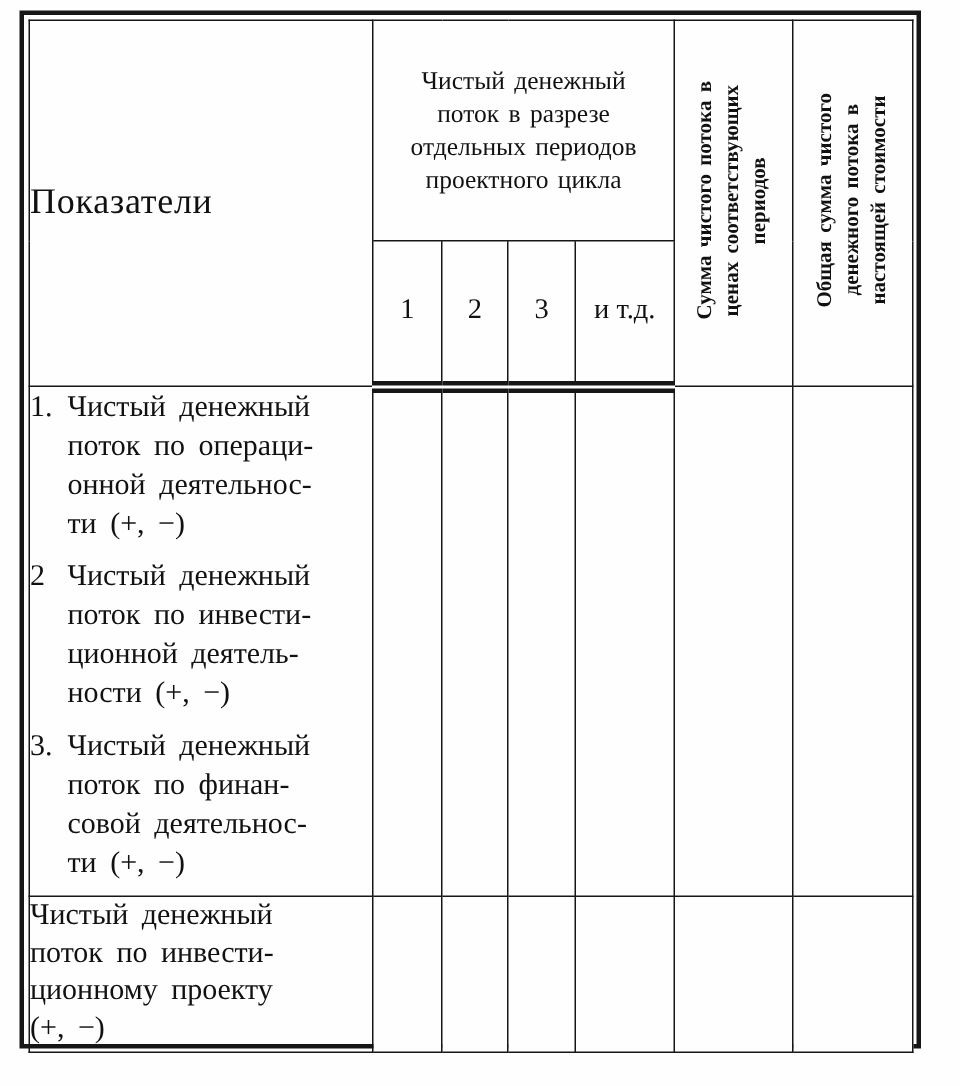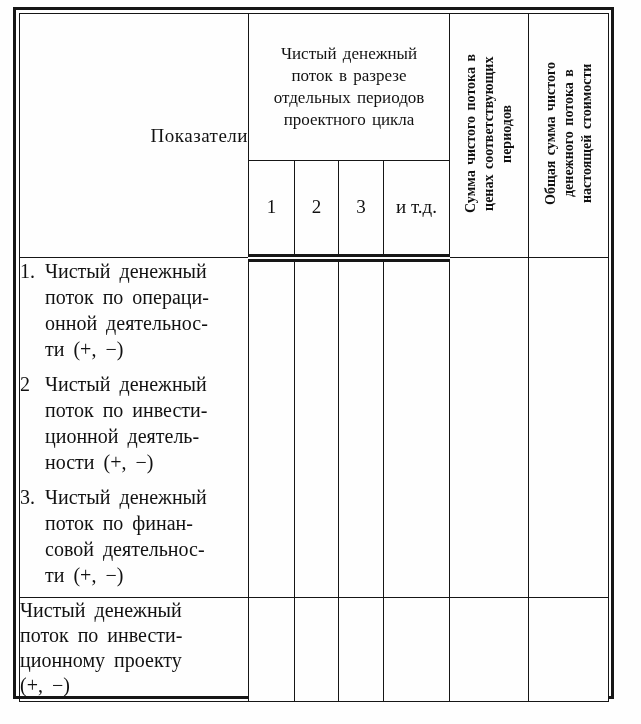--- a/index.html
+++ b/index.html
@@ -43,23 +43,23 @@
   tr.head-row-2 th,
   th.span-head {
     border-bottom: 8px double #161616;
   }
   tr.head-row-1 { height: 147px; }
   tr.head-row-2 { height: 97px; }
   tr.items-row  { height: 325px; }
   tr.total-row  { height: 104px; }
 
   th.indicators-head {
-    font-size: 19px;
-    font-weight: bold;
-    text-align: right;
+    font-size: 24px;
+    font-weight: bold;
+    text-align: left;
     vertical-align: middle;
     letter-spacing: 0.5px;
   }
   th.group-head {
     font-size: 17px;
     font-weight: bold;
     text-align: center;
     vertical-align: middle;
     line-height: 22px;
     white-space: pre-line;

